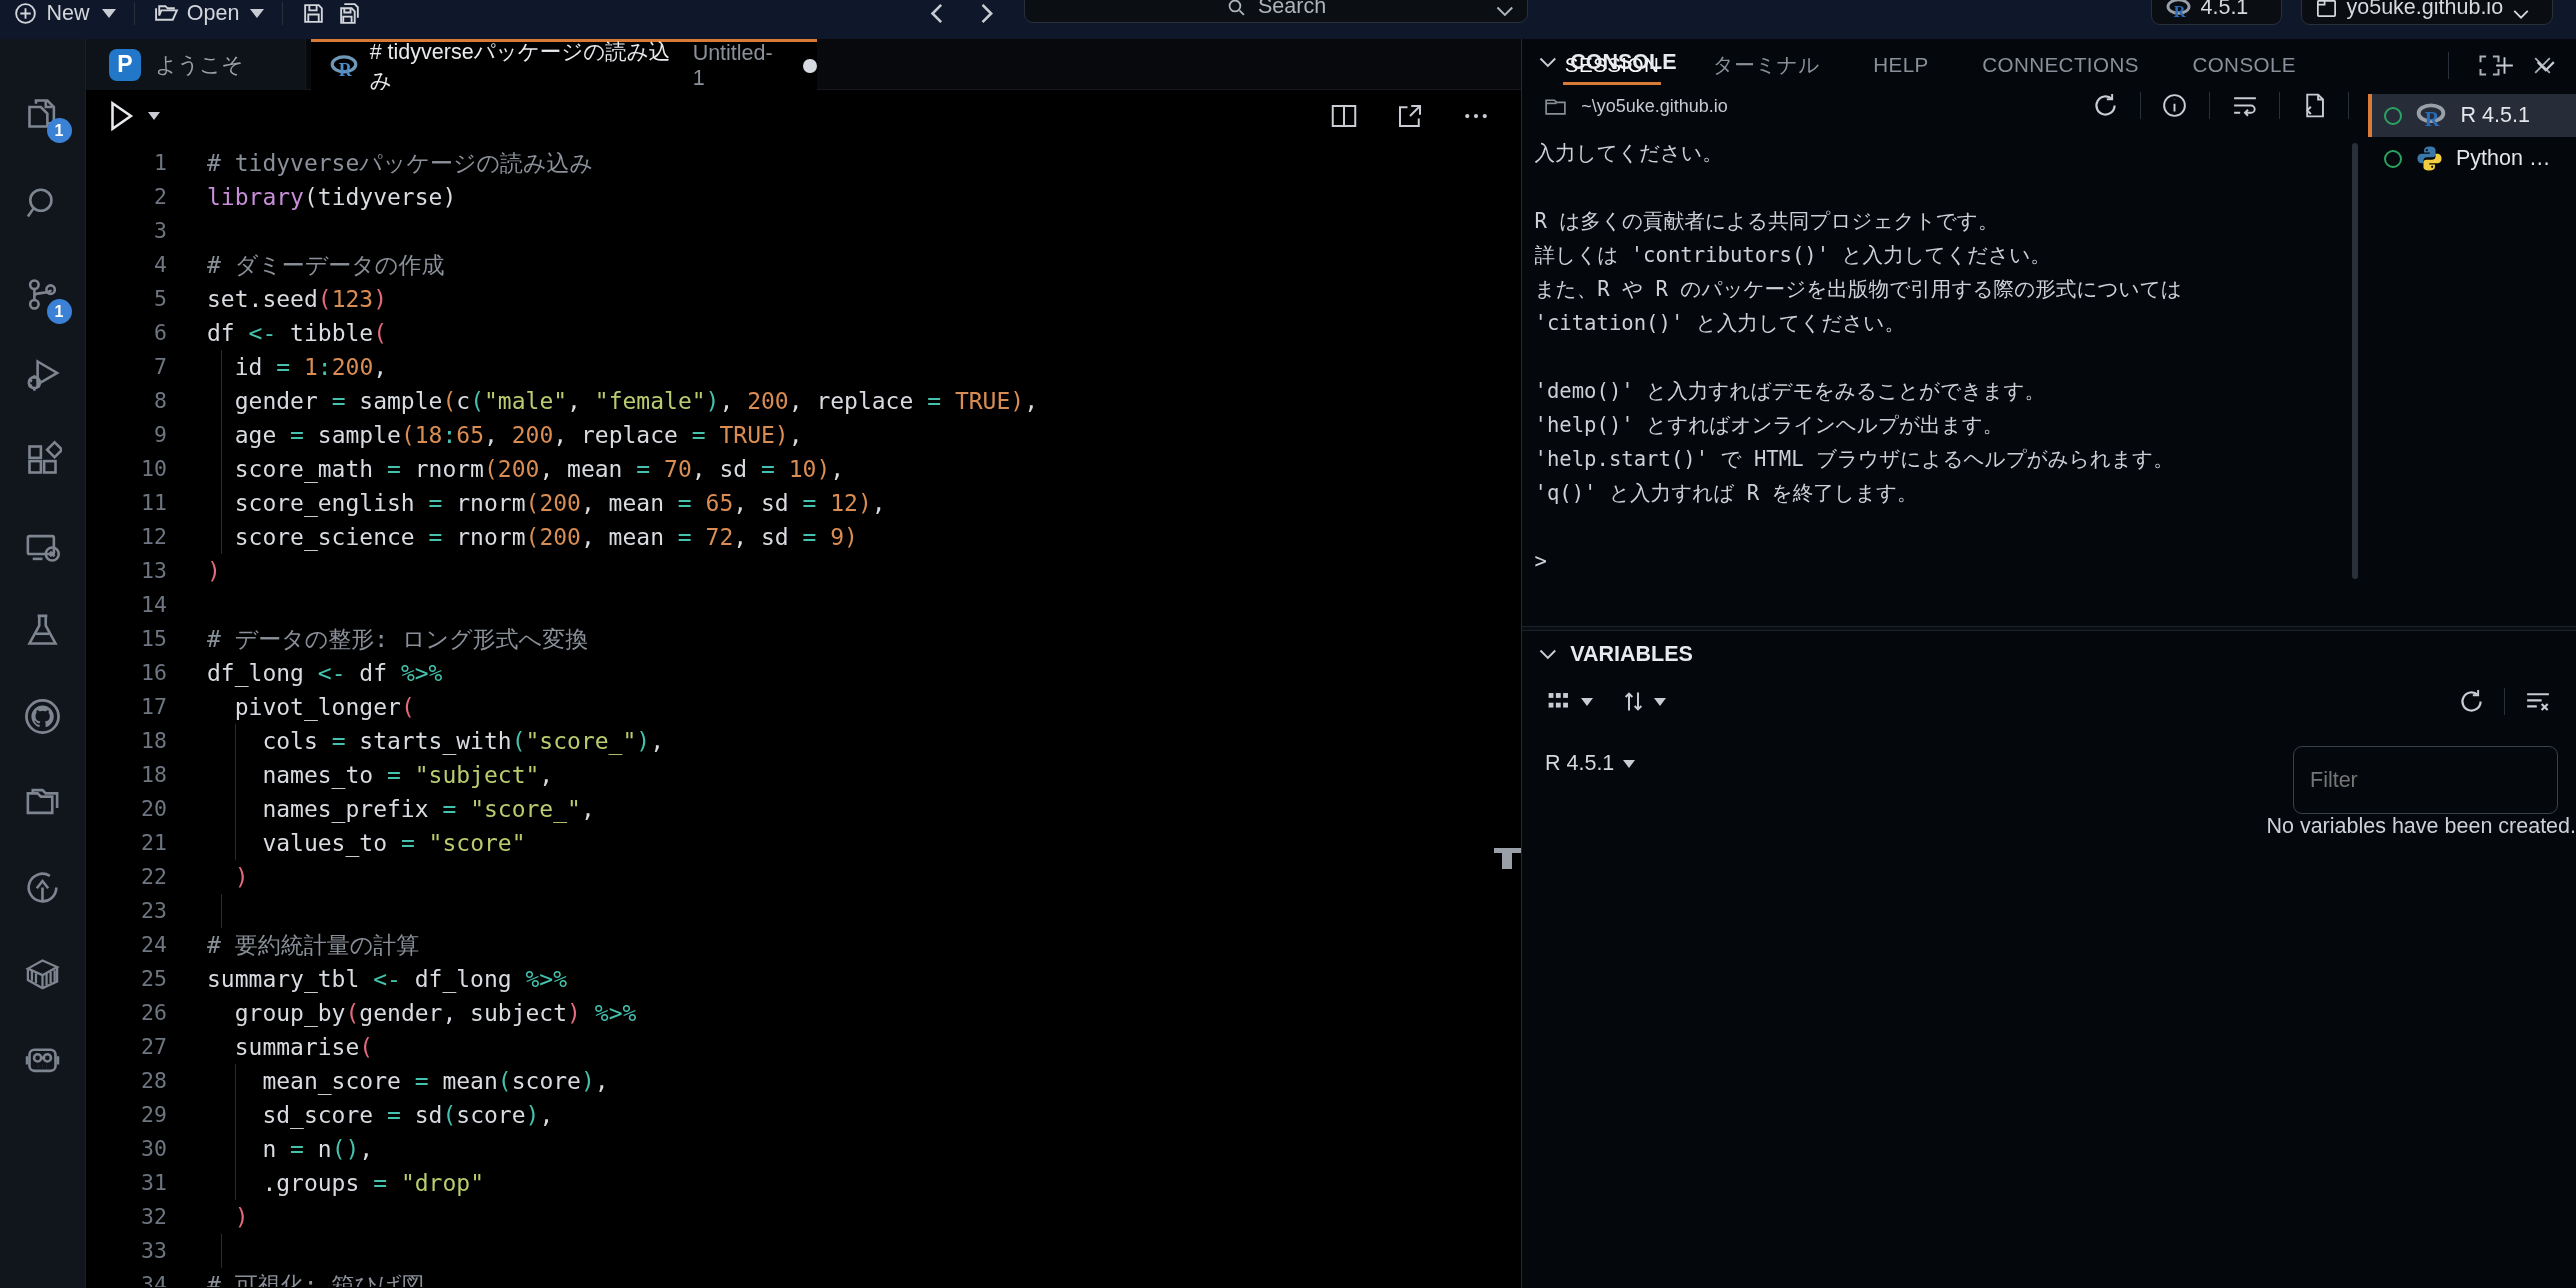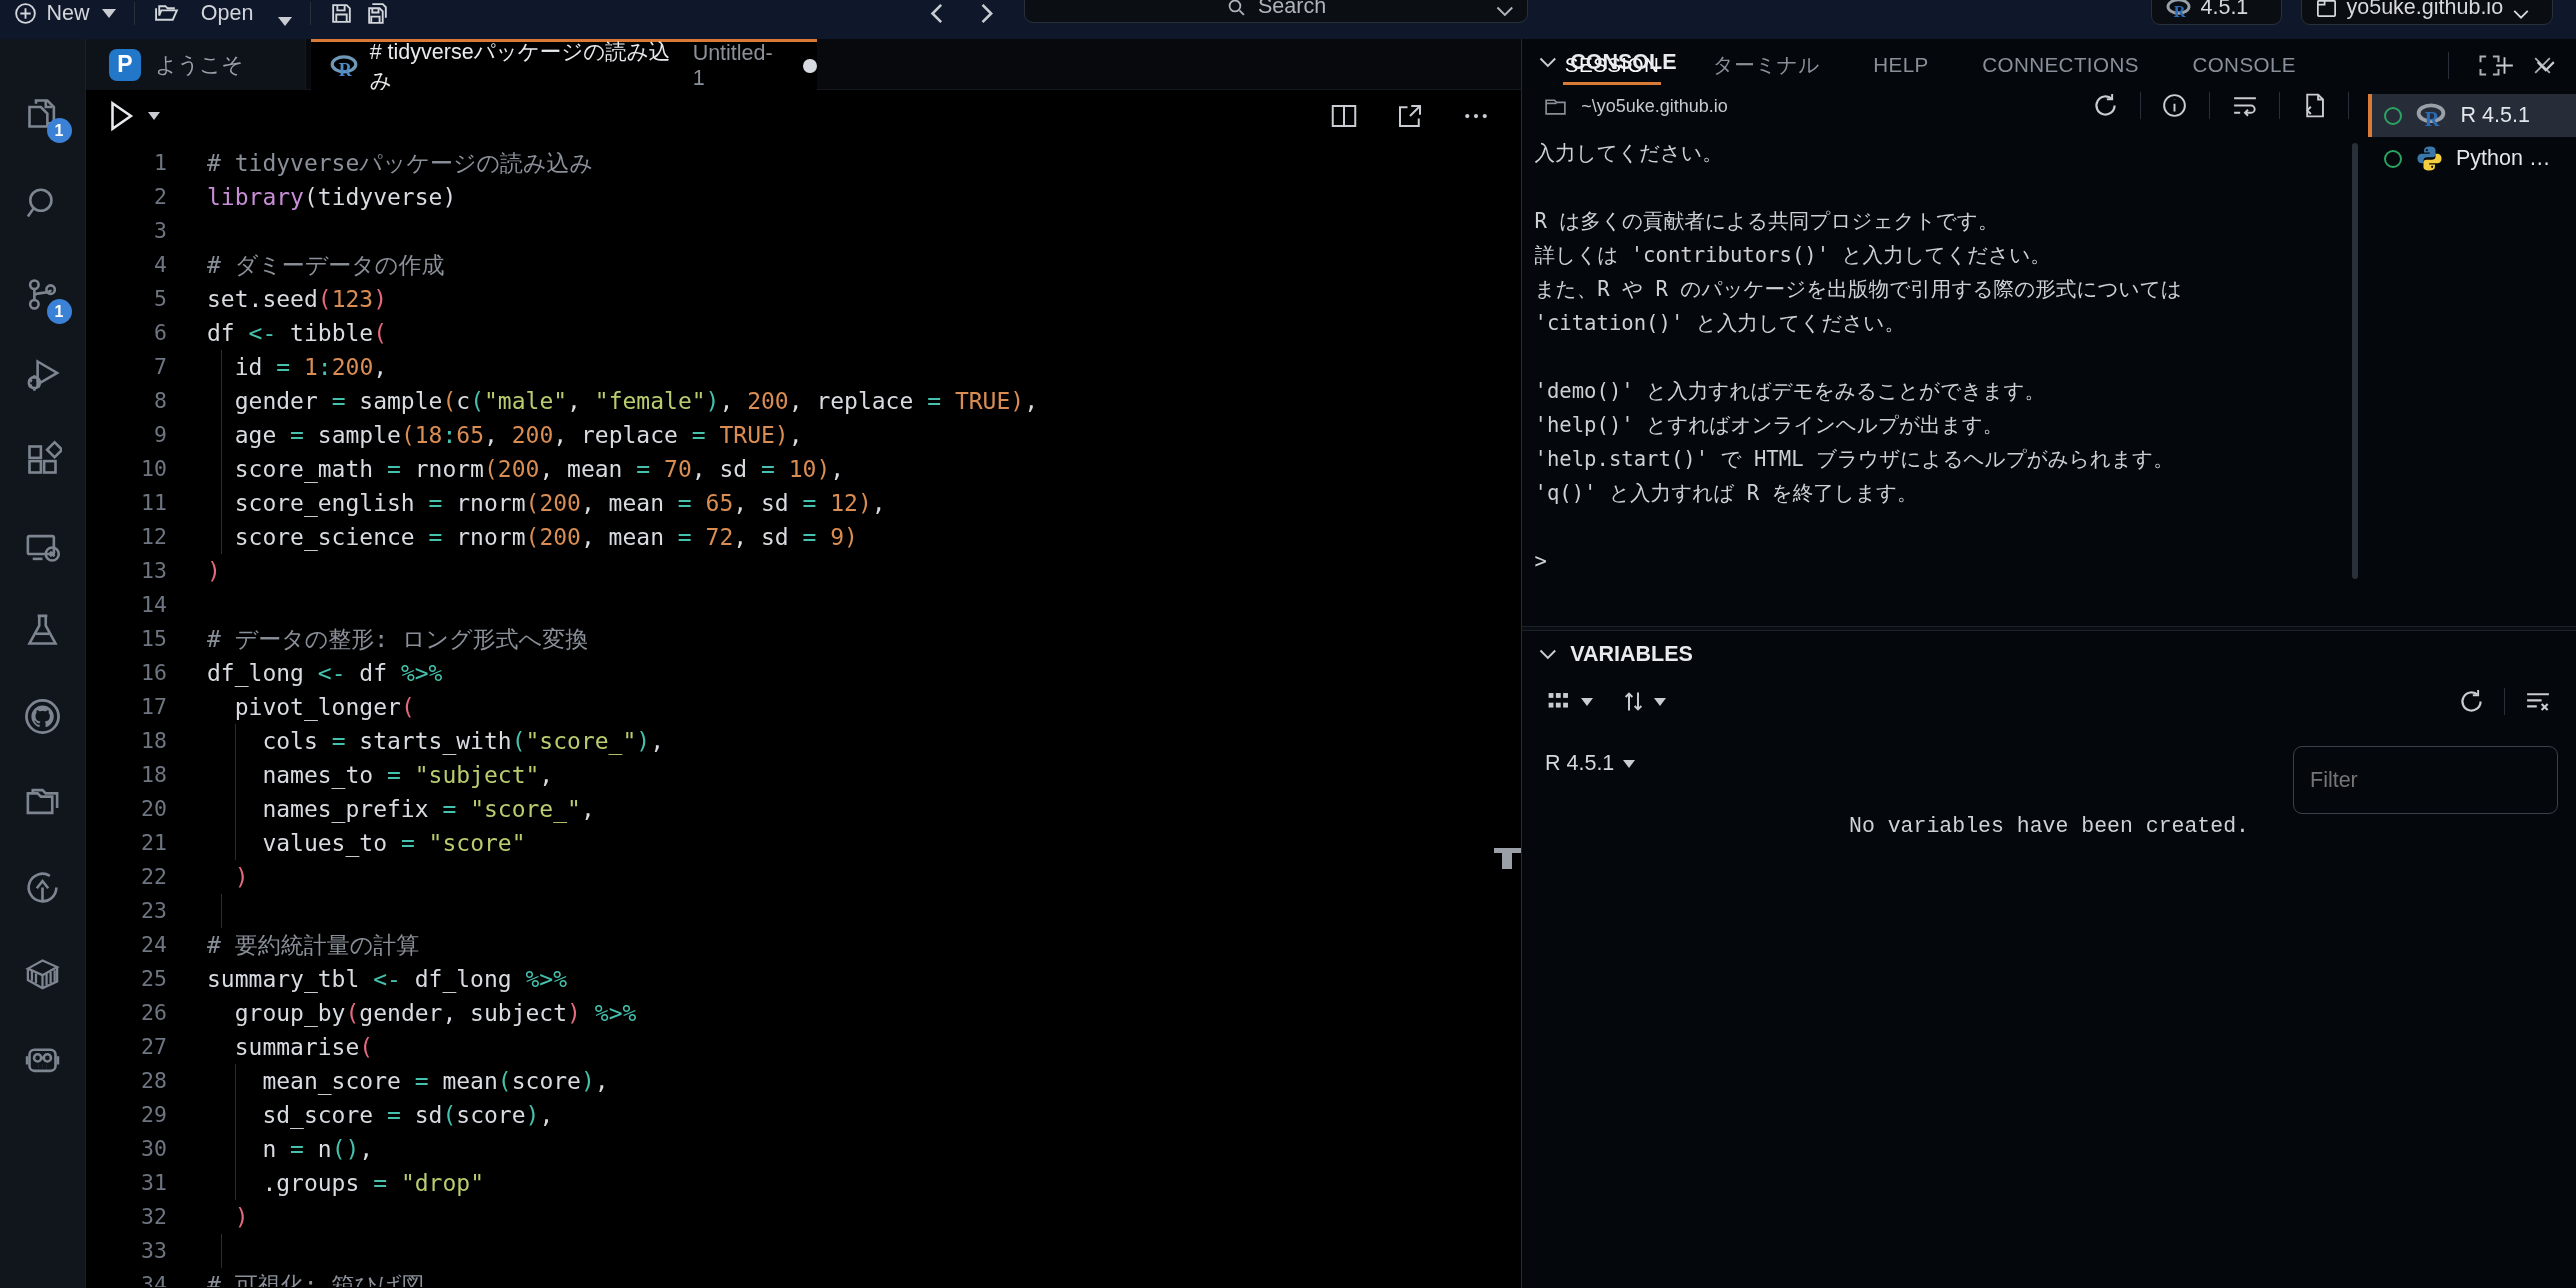--- a/index.html
+++ b/index.html
@@ -83,21 +83,21 @@
   .status-ring{width:18px;height:18px;border:2.7px solid #2aa462;border-radius:50%;box-sizing:border-box;flex:none;}
 
   #panel-sep{left:0;top:587px;width:1054px;height:5.4px;background:#0a0d12;border-top:0.9px solid #1c222b;border-bottom:0.9px solid #1c222b;box-sizing:border-box;}
 
   #variables-header{left:16px;top:603px;}
   #vars-toolbar-left{left:23px;top:648px;display:flex;gap:27px;align-items:center;color:#c9ccd2;}
   #vars-toolbar-right{right:23px;top:648px;display:flex;gap:18px;align-items:center;color:#c9ccd2;}
   #vars-runtime{left:23px;top:712px;display:flex;align-items:center;gap:9px;color:#d5d8dd;font-size:21.5px;}
   #filter-input{left:771px;top:707px;width:265px;height:68px;border:1.8px solid #3b414c;border-radius:9px;background:transparent;
                 box-sizing:border-box;color:#7b828c;font-size:21.5px;padding:0 16px;font-family:"Liberation Sans",sans-serif;outline:none;}
-  #vars-empty{left:0;top:775px;width:1054px;text-align:center;color:#ced2d8;font-size:21.5px;font-family:Liberation Mono, monospace;}
+  #vars-empty{left:0;top:775px;width:1054px;text-align:right;color:#ced2d8;font-size:21.5px;}
 
   .mini-caret{width:0;height:0;border-left:6.3px solid transparent;border-right:6.3px solid transparent;border-top:8px solid #c9ccd2;}
 </style>
 </head>
 <body>
 
 <div id="app">
 
   <div id="titlebar" class="abs">
     <div class="tb-left abs">
@@ -105,21 +105,21 @@
         <span>
           <svg width="25" height="25" viewBox="0 0 24 24" fill="none" stroke="#d2d5da" stroke-width="1.8">
               <circle cx="12" cy="12" r="9"></circle>
               <path d="M12 7v10M7 12h10"></path>
             </svg>
         </span>
         <span>New</span>
         <span class="caret-down"></span>
       </span>
       <span class="tb-divider"></span>
-      <span style="display:flex;align-items:flex-end;gap:21px;">
+      <span style="display:flex;align-items:center;gap:7px;">
         <span>
           <svg width="27" height="25" viewBox="0 0 24 24" fill="none" stroke="#d2d5da" stroke-width="1.8">
               <path d="M2 7v11h16l4-9H7l-2 5V5h6l2 2h7"></path>
             </svg>
         </span>
         <span>Open</span>
         <span class="caret-down"></span>
       </span>
       <span class="tb-divider"></span>
       <span>

